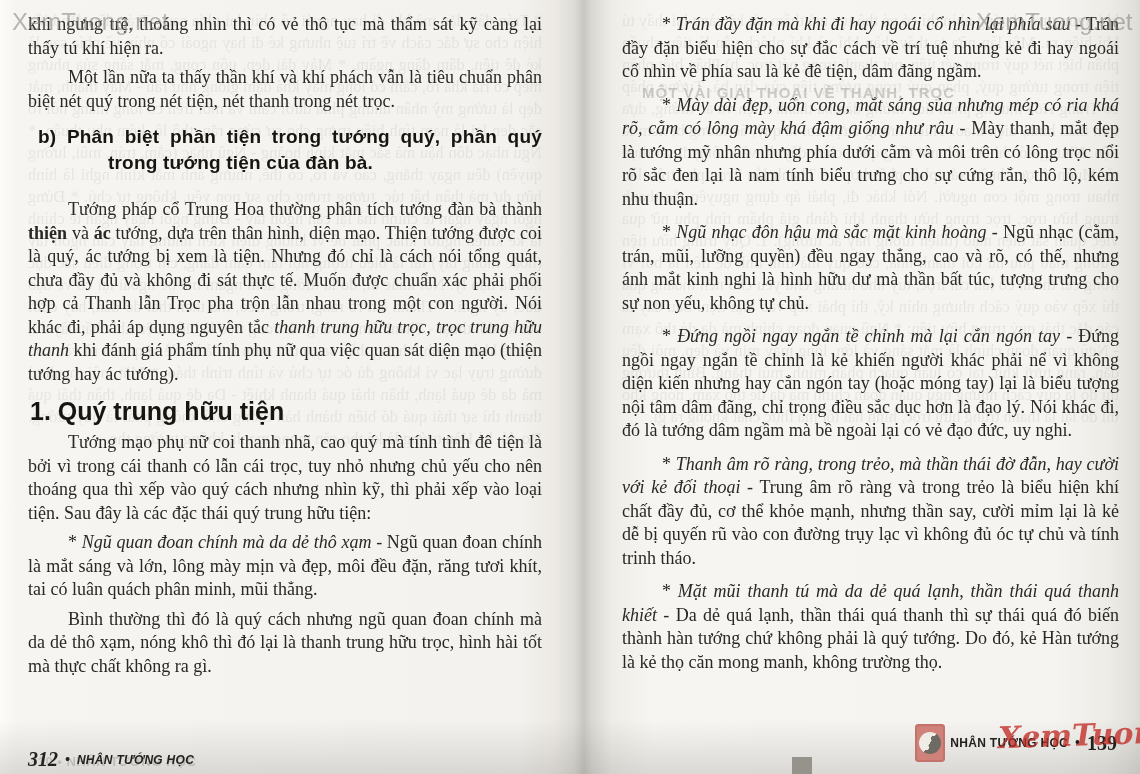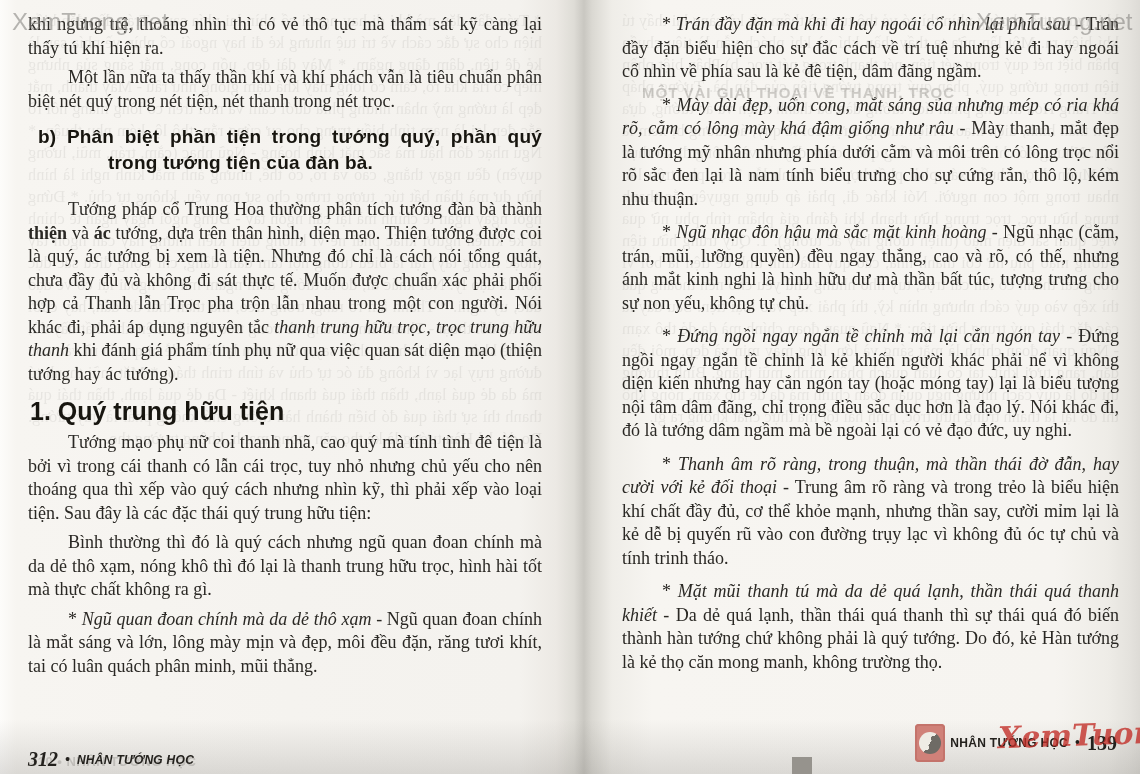--- a/index.html
+++ b/index.html
@@ -86,40 +86,40 @@
 
   <div class="page page-left">
     <div class="bleed">* Trán đầy đặn mà khi đi hay ngoái cổ nhìn lại phía sau - Trán đầy đặn biểu hiện cho sự đắc cách về trí tuệ nhưng kẻ đi hay ngoái cổ nhìn về phía sau là kẻ đê tiện, dâm đãng ngầm.  * Mày dài đẹp, uốn cong, mắt sáng sủa nhưng mép có ria khá rõ, cằm có lông mày khá đậm giống như râu - Mày thanh, mắt đẹp là tướng mỹ nhân nhưng phía dưới cằm và môi trên có lông măng nổi rõ sắc đen lại là nam tính biểu trưng cho sự cứng rắn, thô lộ, kém nhu thuận.  * Ngũ nhạc đôn hậu mà sắc mặt kinh hoàng - Ngũ nhạc (cằm, trán, mũi, lưỡng quyền) đều ngay thẳng, cao và rõ, có thế, nhưng ánh mắt kinh nghi là hình hữu dư mà thần bất túc, tượng trưng cho sự non yếu, không tự chủ.  * Đứng ngồi ngay ngắn tề chỉnh mà lại cắn ngón tay - Đứng ngồi ngay ngắn tề chỉnh là kẻ khiến người khác phải nể vì không diện kiến nhưng hay cắn ngón tay (hoặc móng tay) lại là biểu tượng nội tâm dâm đãng, chỉ trọng điều sắc dục hơn là đạo lý. Nói khác đi, đó là tướng dâm ngầm mà bề ngoài lại có vẻ đạo đức, uy nghi.  * Thanh âm rõ ràng, trong trẻo, mà thần thái đờ đẫn, hay cười với kẻ đối thoại - Thanh âm rõ ràng và trong trẻo là biểu hiện khí chất đầy đủ, cơ thể khỏe mạnh, nhưng thần say, cười mỉm lại là kẻ dễ bị quyến rũ vào con đường trụy lạc vì không đủ óc tự chủ và tính trinh tháo.  * Mặt mũi thanh tú mà da dẻ quá lạnh, thần thái quá thanh khiết - Da dẻ quá lạnh, thần thái quá thanh thì sự thái quá đó biến thành hàn tướng chứ không phải là quý tướng. Do đó, kẻ Hàn tướng là kẻ thọ căn mong manh, không trường thọ.</div>
     <div class="content" id="left-content">
         <p class="body"><span>khi ngưng trệ, thoáng nhìn thì có vẻ thô tục mà thẩm sát kỹ càng lại thấy tú khí hiện ra.</span></p>
         <p class="body indent"><span>Một lần nữa ta thấy thần khí và khí phách vẫn là tiêu chuẩn phân biệt nét quý trong nét tiện, nét thanh trong nét trọc.</span></p>
         <p class="heading-sub"><span>b) Phân biệt phần tiện trong tướng quý, phần quý trong tướng tiện của đàn bà.</span></p>
         <p class="body indent"><span>Tướng pháp cổ Trung Hoa thường phân tích tướng đàn bà thành </span><span class="run-b">thiện</span><span> và </span><span class="run-b">ác</span><span> tướng, dựa trên thân hình, diện mạo. Thiện tướng được coi là quý, ác tướng bị xem là tiện. Nhưng đó chỉ là cách nói tổng quát, chưa đầy đủ và không đi sát thực tế. Muốn được chuẩn xác phải phối hợp cả Thanh lẫn Trọc pha trộn lẫn nhau trong một con người. Nói khác đi, phải áp dụng nguyên tắc </span><span class="run-i">thanh trung hữu trọc, trọc trung hữu thanh</span><span> khi đánh giá phẩm tính phụ nữ qua việc quan sát diện mạo (thiện tướng hay ác tướng).</span></p>
         <p class="heading-num"><span>1. Quý trung hữu tiện</span></p>
         <p class="body indent"><span>Tướng mạo phụ nữ coi thanh nhã, cao quý mà tính tình đê tiện là bởi vì trong cái thanh có lẫn cái trọc, tuy nhỏ nhưng chủ yếu cho nên thoáng qua thì xếp vào quý cách nhưng nhìn kỹ, thì phải xếp vào loại tiện. Sau đây là các đặc thái quý trung hữu tiện:</span></p>
+        <p class="body indent"><span>* </span><span class="run-i">Ngũ quan đoan chính mà da dẻ thô xạm</span><span> - Ngũ quan đoan chính là mắt sáng và lớn, lông mày mịn và đẹp, môi đều đặn, răng tươi khít, tai có luân quách phân minh, mũi thẳng.</span></p>
         <p class="body indent"><span>Bình thường thì đó là quý cách nhưng ngũ quan đoan chính mà da dẻ thô xạm, nóng khô thì đó lại là thanh trung hữu trọc, hình hài tốt mà thực chất không ra gì.</span></p>
-        <p class="body indent"><span>* </span><span class="run-i">Ngũ quan đoan chính mà da dẻ thô xạm</span><span> - Ngũ quan đoan chính là mắt sáng và lớn, lông mày mịn và đẹp, môi đều đặn, răng tươi khít, tai có luân quách phân minh, mũi thẳng.</span></p>
       </div>
     <div class="footer footer-left">
       <span class="pgnum">312</span>
       <span class="dot">•</span>
       <span class="booktitle">NHÂN TƯỚNG HỌC</span>
     </div>
     <div class="ghost-footer">310 • NHÂN TƯỚNG HỌC</div>
   </div>
 
   <div class="page page-right">
     <div class="bleed">khi ngưng trệ, thoáng nhìn thì có vẻ thô tục mà thẩm sát kỹ càng lại thấy tú khí hiện ra.  Một lần nữa ta thấy thần khí và khí phách vẫn là tiêu chuẩn phân biệt nét quý trong nét tiện, nét thanh trong nét trọc.  b) Phân biệt phần tiện trong tướng quý, phần quý trong tướng tiện của đàn bà.  Tướng pháp cổ Trung Hoa thường phân tích tướng đàn bà thành thiện và ác tướng, dựa trên thân hình, diện mạo. Thiện tướng được coi là quý, ác tướng bị xem là tiện. Nhưng đó chỉ là cách nói tổng quát, chưa đầy đủ và không đi sát thực tế. Muốn được chuẩn xác phải phối hợp cả Thanh lẫn Trọc pha trộn lẫn nhau trong một con người. Nói khác đi, phải áp dụng nguyên tắc thanh trung hữu trọc, trọc trung hữu thanh khi đánh giá phẩm tính phụ nữ qua việc quan sát diện mạo (thiện tướng hay ác tướng).  1. Quý trung hữu tiện  Tướng mạo phụ nữ coi thanh nhã, cao quý mà tính tình đê tiện là bởi vì trong cái thanh có lẫn cái trọc, tuy nhỏ nhưng chủ yếu cho nên thoáng qua thì xếp vào quý cách nhưng nhìn kỹ, thì phải xếp vào loại tiện. Sau đây là các đặc thái quý trung hữu tiện:  * Ngũ quan đoan chính mà da dẻ thô xạm - Ngũ quan đoan chính là mắt sáng và lớn, lông mày mịn và đẹp, môi đều đặn, răng tươi khít, tai có luân quách phân minh, mũi thẳng.  Bình thường thì đó là quý cách nhưng ngũ quan đoan chính mà da dẻ thô xạm, nóng khô thì đó lại là thanh trung hữu trọc, hình hài tốt mà thực chất không ra gì.</div>
     <div class="ghost-heading">MỘT VÀI GIAI THOẠI VỀ THANH, TRỌC</div>
     <div class="content" id="right-content">
         <p class="body indent"><span>* </span><span class="run-i">Trán đầy đặn mà khi đi hay ngoái cổ nhìn lại phía sau</span><span> - Trán đầy đặn biểu hiện cho sự đắc cách về trí tuệ nhưng kẻ đi hay ngoái cổ nhìn về phía sau là kẻ đê tiện, dâm đãng ngầm.</span></p>
         <p class="body indent"><span>* </span><span class="run-i">Mày dài đẹp, uốn cong, mắt sáng sủa nhưng mép có ria khá rõ, cằm có lông mày khá đậm giống như râu</span><span> - Mày thanh, mắt đẹp là tướng mỹ nhân nhưng phía dưới cằm và môi trên có lông trọc nổi rõ sắc đen lại là nam tính biểu trưng cho sự cứng rắn, thô lộ, kém nhu thuận.</span></p>
         <p class="body indent"><span>* </span><span class="run-i">Ngũ nhạc đôn hậu mà sắc mặt kinh hoàng</span><span> - Ngũ nhạc (cằm, trán, mũi, lưỡng quyền) đều ngay thẳng, cao và rõ, có thế, nhưng ánh mắt kinh nghi là hình hữu dư mà thần bất túc, tượng trưng cho sự non yếu, không tự chủ.</span></p>
         <p class="body indent"><span>* </span><span class="run-i">Đứng ngồi ngay ngắn tề chỉnh mà lại cắn ngón tay</span><span> - Đứng ngồi ngay ngắn tề chỉnh là kẻ khiến người khác phải nể vì không diện kiến nhưng hay cắn ngón tay (hoặc móng tay) lại là biểu tượng nội tâm dâm đãng, chỉ trọng điều sắc dục hơn là đạo lý. Nói khác đi, đó là tướng dâm ngầm mà bề ngoài lại có vẻ đạo đức, uy nghi.</span></p>
-        <p class="body indent"><span>* </span><span class="run-i">Thanh âm rõ ràng, trong thuận, mà thần thái đờ đẫn, hay cười với kẻ đối thoại</span><span> - Trung âm rõ ràng và trong trẻo là biểu hiện khí chất đầy đủ, cơ thể khỏe mạnh, nhưng thần say, cười mỉm lại là kẻ dễ bị quyến rũ vào con đường trụy lạc vì không đủ óc tự chủ và tính trinh tháo.</span></p>
+        <p class="body indent"><span>* </span><span class="run-i">Thanh âm rõ ràng, trong trẻo, mà thần thái đờ đẫn, hay cười với kẻ đối thoại</span><span> - Trung âm rõ ràng và trong trẻo là biểu hiện khí chất đầy đủ, cơ thể khỏe mạnh, nhưng thần say, cười mỉm lại là kẻ dễ bị quyến rũ vào con đường trụy lạc vì không đủ óc tự chủ và tính trinh tháo.</span></p>
         <p class="body indent"><span>* </span><span class="run-i">Mặt mũi thanh tú mà da dẻ quá lạnh, thần thái quá thanh khiết</span><span> - Da dẻ quá lạnh, thần thái quá thanh thì sự thái quá đó biến thành hàn tướng chứ không phải là quý tướng. Do đó, kẻ Hàn tướng là kẻ thọ căn mong manh, không trường thọ.</span></p>
       </div>
     <div class="footer footer-right">
       <span class="logo">
           <span class="yy"></span>
         </span>
       <span class="booktitle">NHÂN TƯỚNG HỌC</span>
       <span class="dot">•</span>
       <span class="pgnum">139</span>
     </div>

